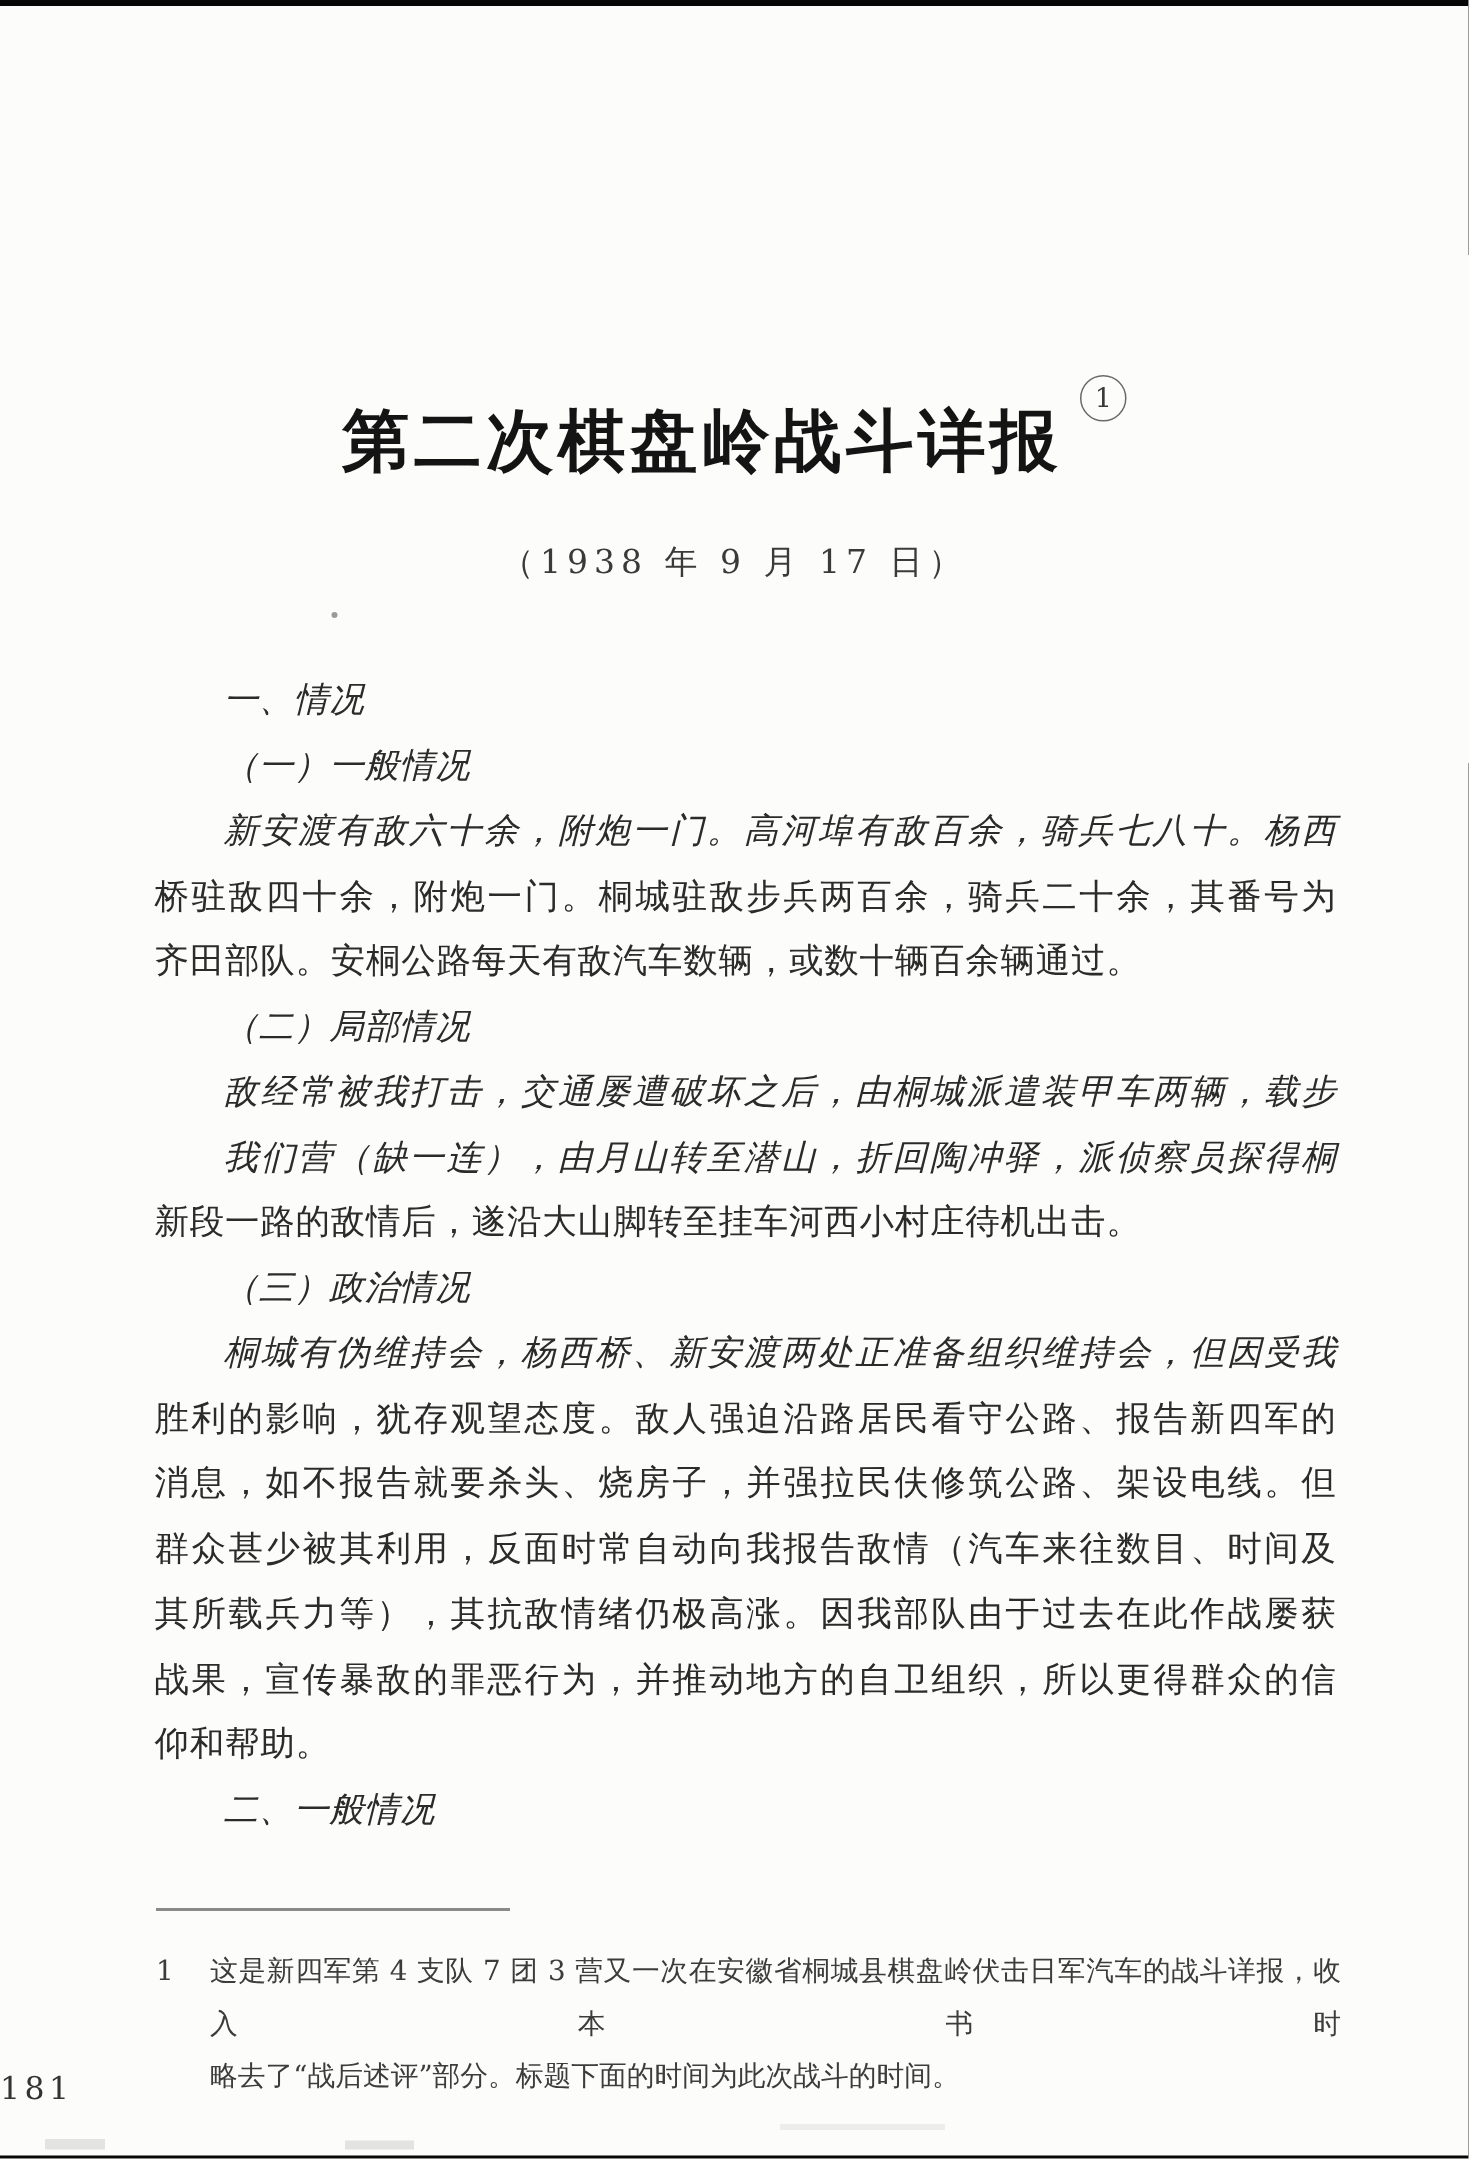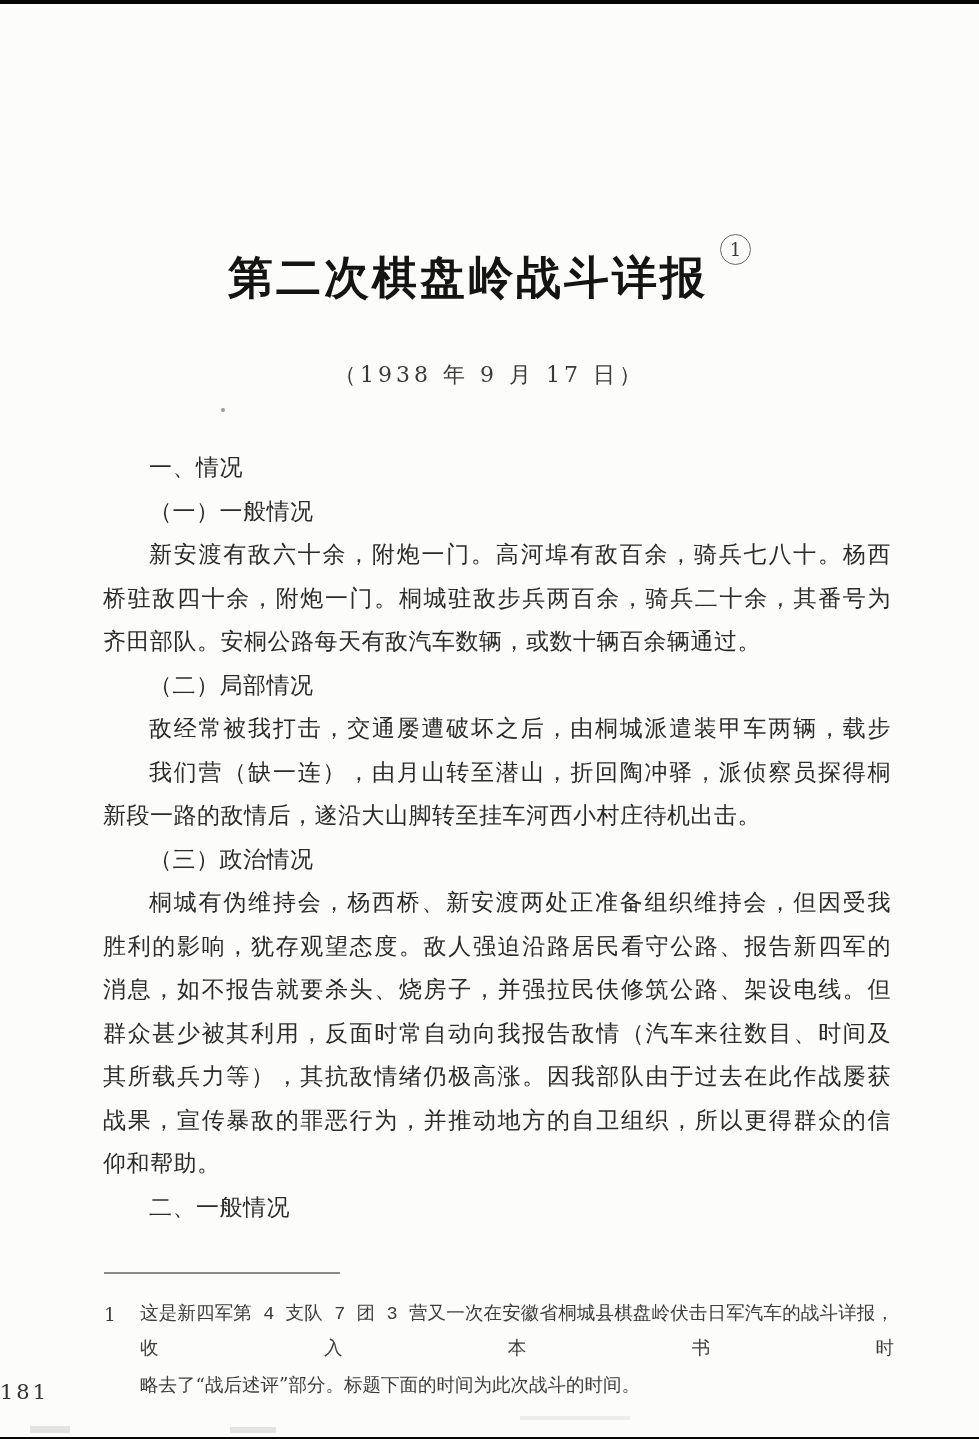--- a/index.html
+++ b/index.html
@@ -20,21 +20,21 @@
     position:absolute;top:248px;left:0;width:100%;
     text-align:center;
   }
   .doc-title{
     display:inline-block;
     font-family:"DejaVu Sans","Liberation Sans",sans-serif;
     font-weight:900;
     font-size:45px;
     letter-spacing:3px;
     color:#141414;
-    margin:0;
+    margin:16px;
   }
   .footnote-ref{
     display:inline-flex;align-items:center;justify-content:center;
     width:29px;height:29px;
     border:1.5px solid #6a6a6a;border-radius:50%;
     font-size:18px;font-weight:400;color:#3a3a3a;
     font-family:"DejaVu Serif","Liberation Serif",serif;
     vertical-align:top;position:relative;top:-14px;margin-left:12px;
     letter-spacing:0;
   }
@@ -44,40 +44,40 @@
     font-size:22px;color:#3a3a3a;
     letter-spacing:4px;
   }
 
   .body-text{
     position:absolute;top:446px;left:103px;width:788px;
     font-size:23px;line-height:43.5px;
     letter-spacing:0.5px;
   }
   .line{white-space:nowrap;}
-  .line.indent{text-indent:2em;}
+  .line.indent{text-indent:2em;font-style:italic;}
   .line.fill{
     white-space:normal;
     text-align:justify;
     text-align-last:justify;
   }
 
   .footnote-rule{
     position:absolute;top:1272px;left:104px;
     width:236px;height:2px;background:#8a8a8a;
   }
   .footnote{
     position:absolute;top:1297px;left:104px;width:790px;
     font-size:18.5px;line-height:35px;color:#3c3c3c;
     display:flex;
   }
   .footnote .marker{width:36px;flex:0 0 36px;}
   .footnote .fn-lines{flex:1;}
   .fn-line{white-space:nowrap;}
-  .fn-line.fill{white-space:normal;text-align:justify;text-align-last:justify;font-family:Liberation Mono, monospace;}
+  .fn-line.fill{white-space:normal;text-align:justify;text-align-last:justify;}
 
   .page-number{
     position:absolute;top:1380px;left:0;width:100%;
     text-align:left;font-size:21px;letter-spacing:3px;color:#333;
   }
 
   .speck{position:absolute;background:#9a9a9a;border-radius:50%;}
   .speck-1{top:408px;left:221px;width:4px;height:4px;}
   .smudge{position:absolute;background:#c9c9c9;opacity:.5;}
   .smudge-1{top:1426px;left:30px;width:40px;height:7px;}

